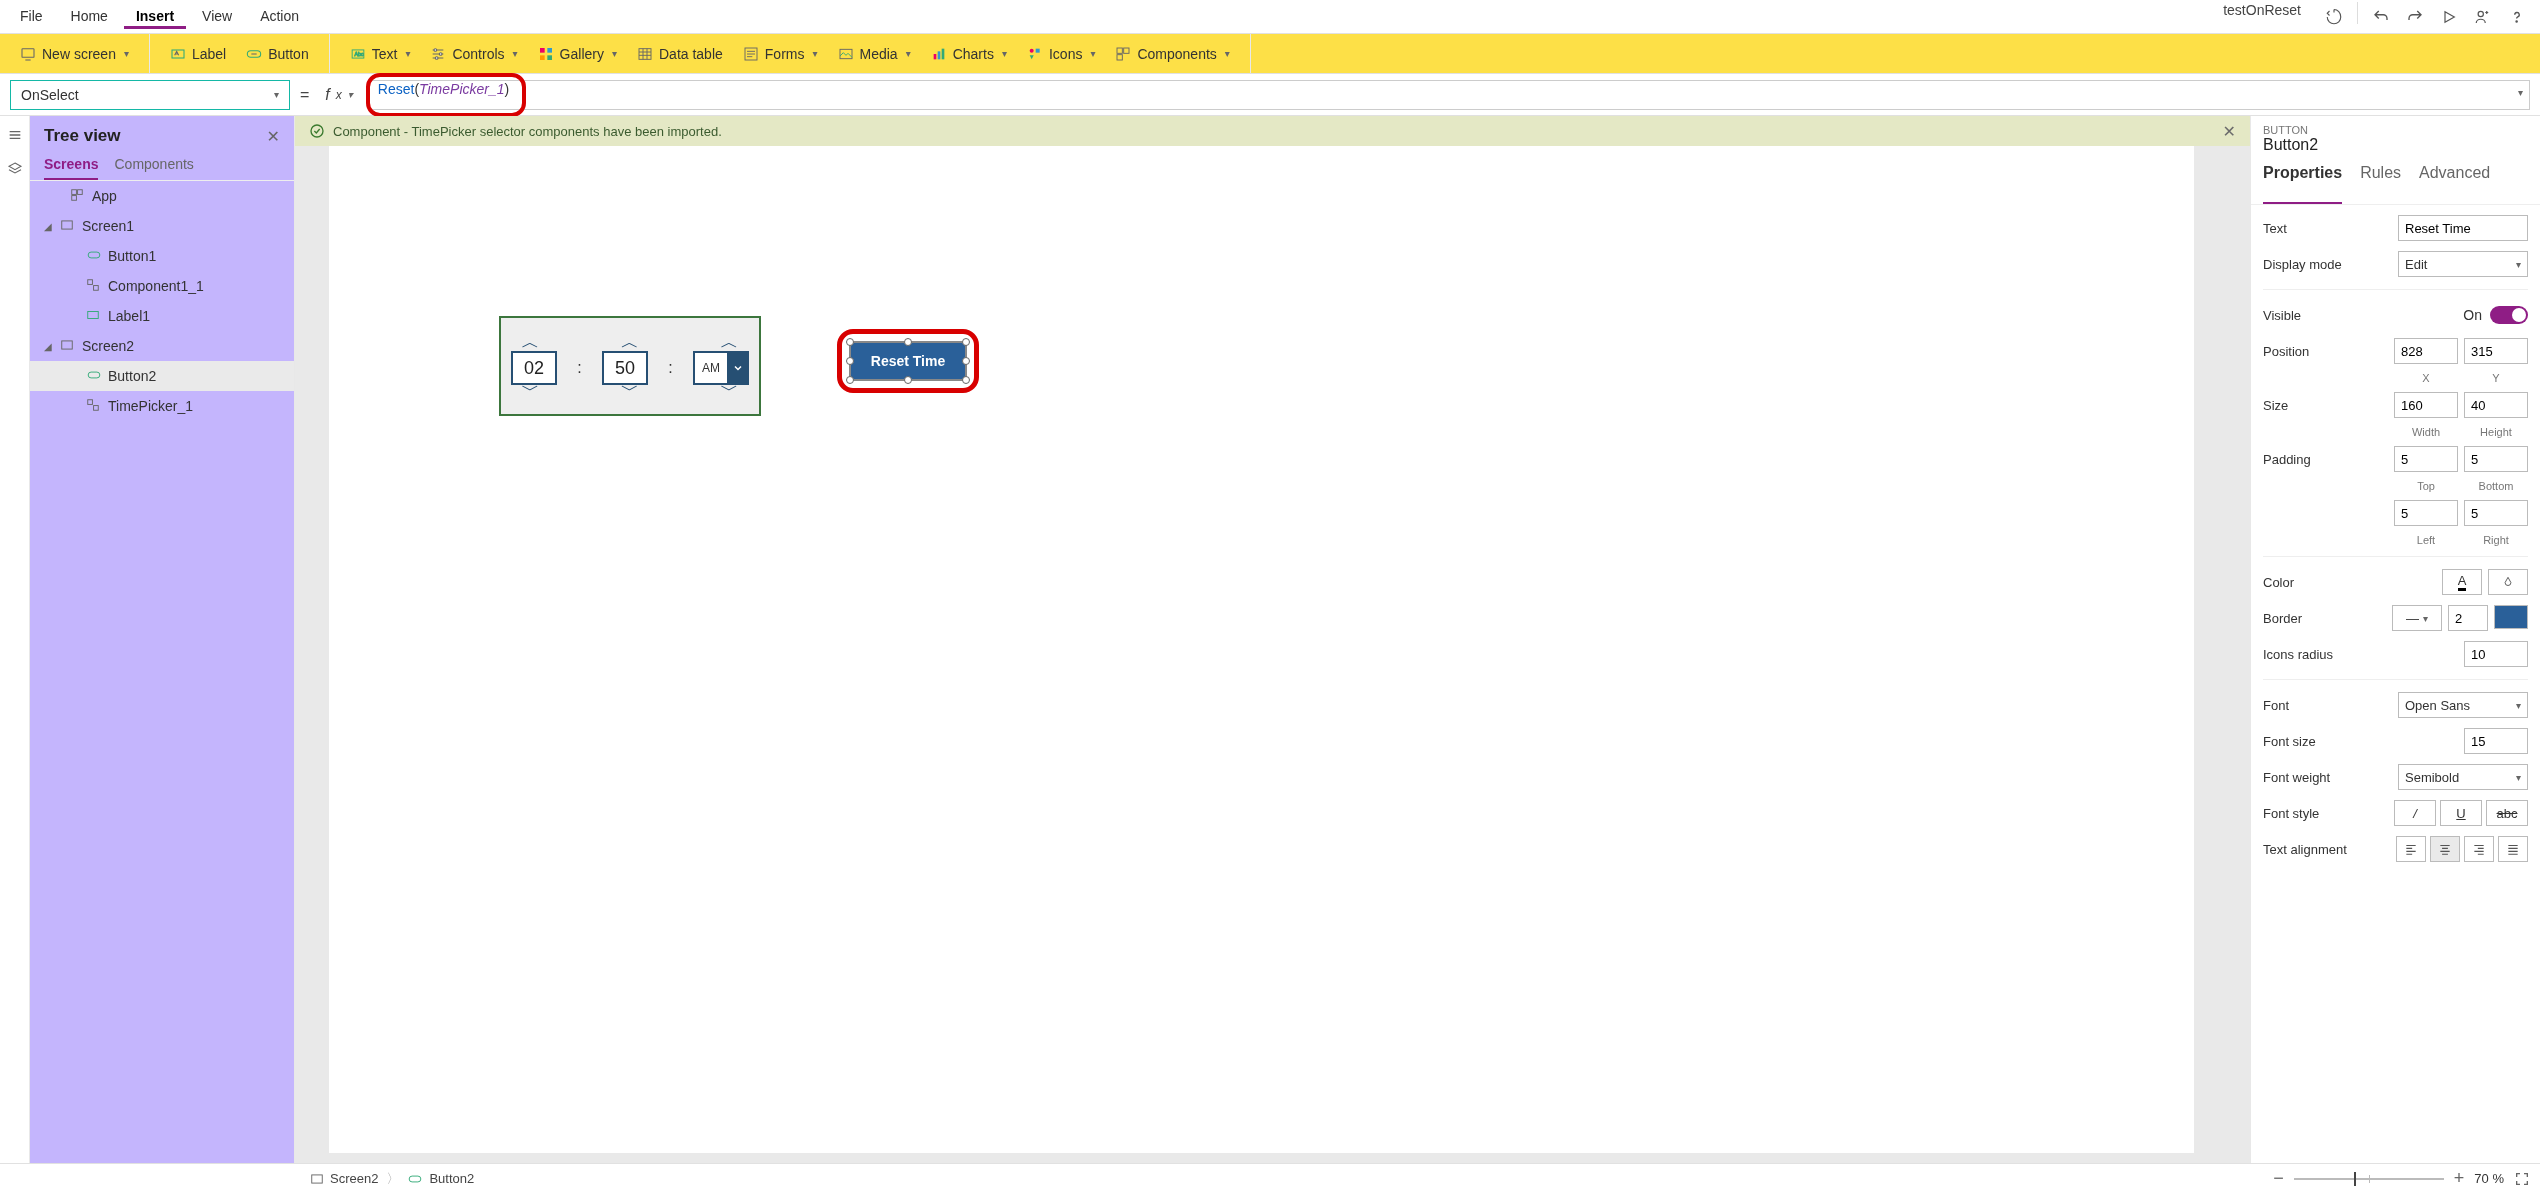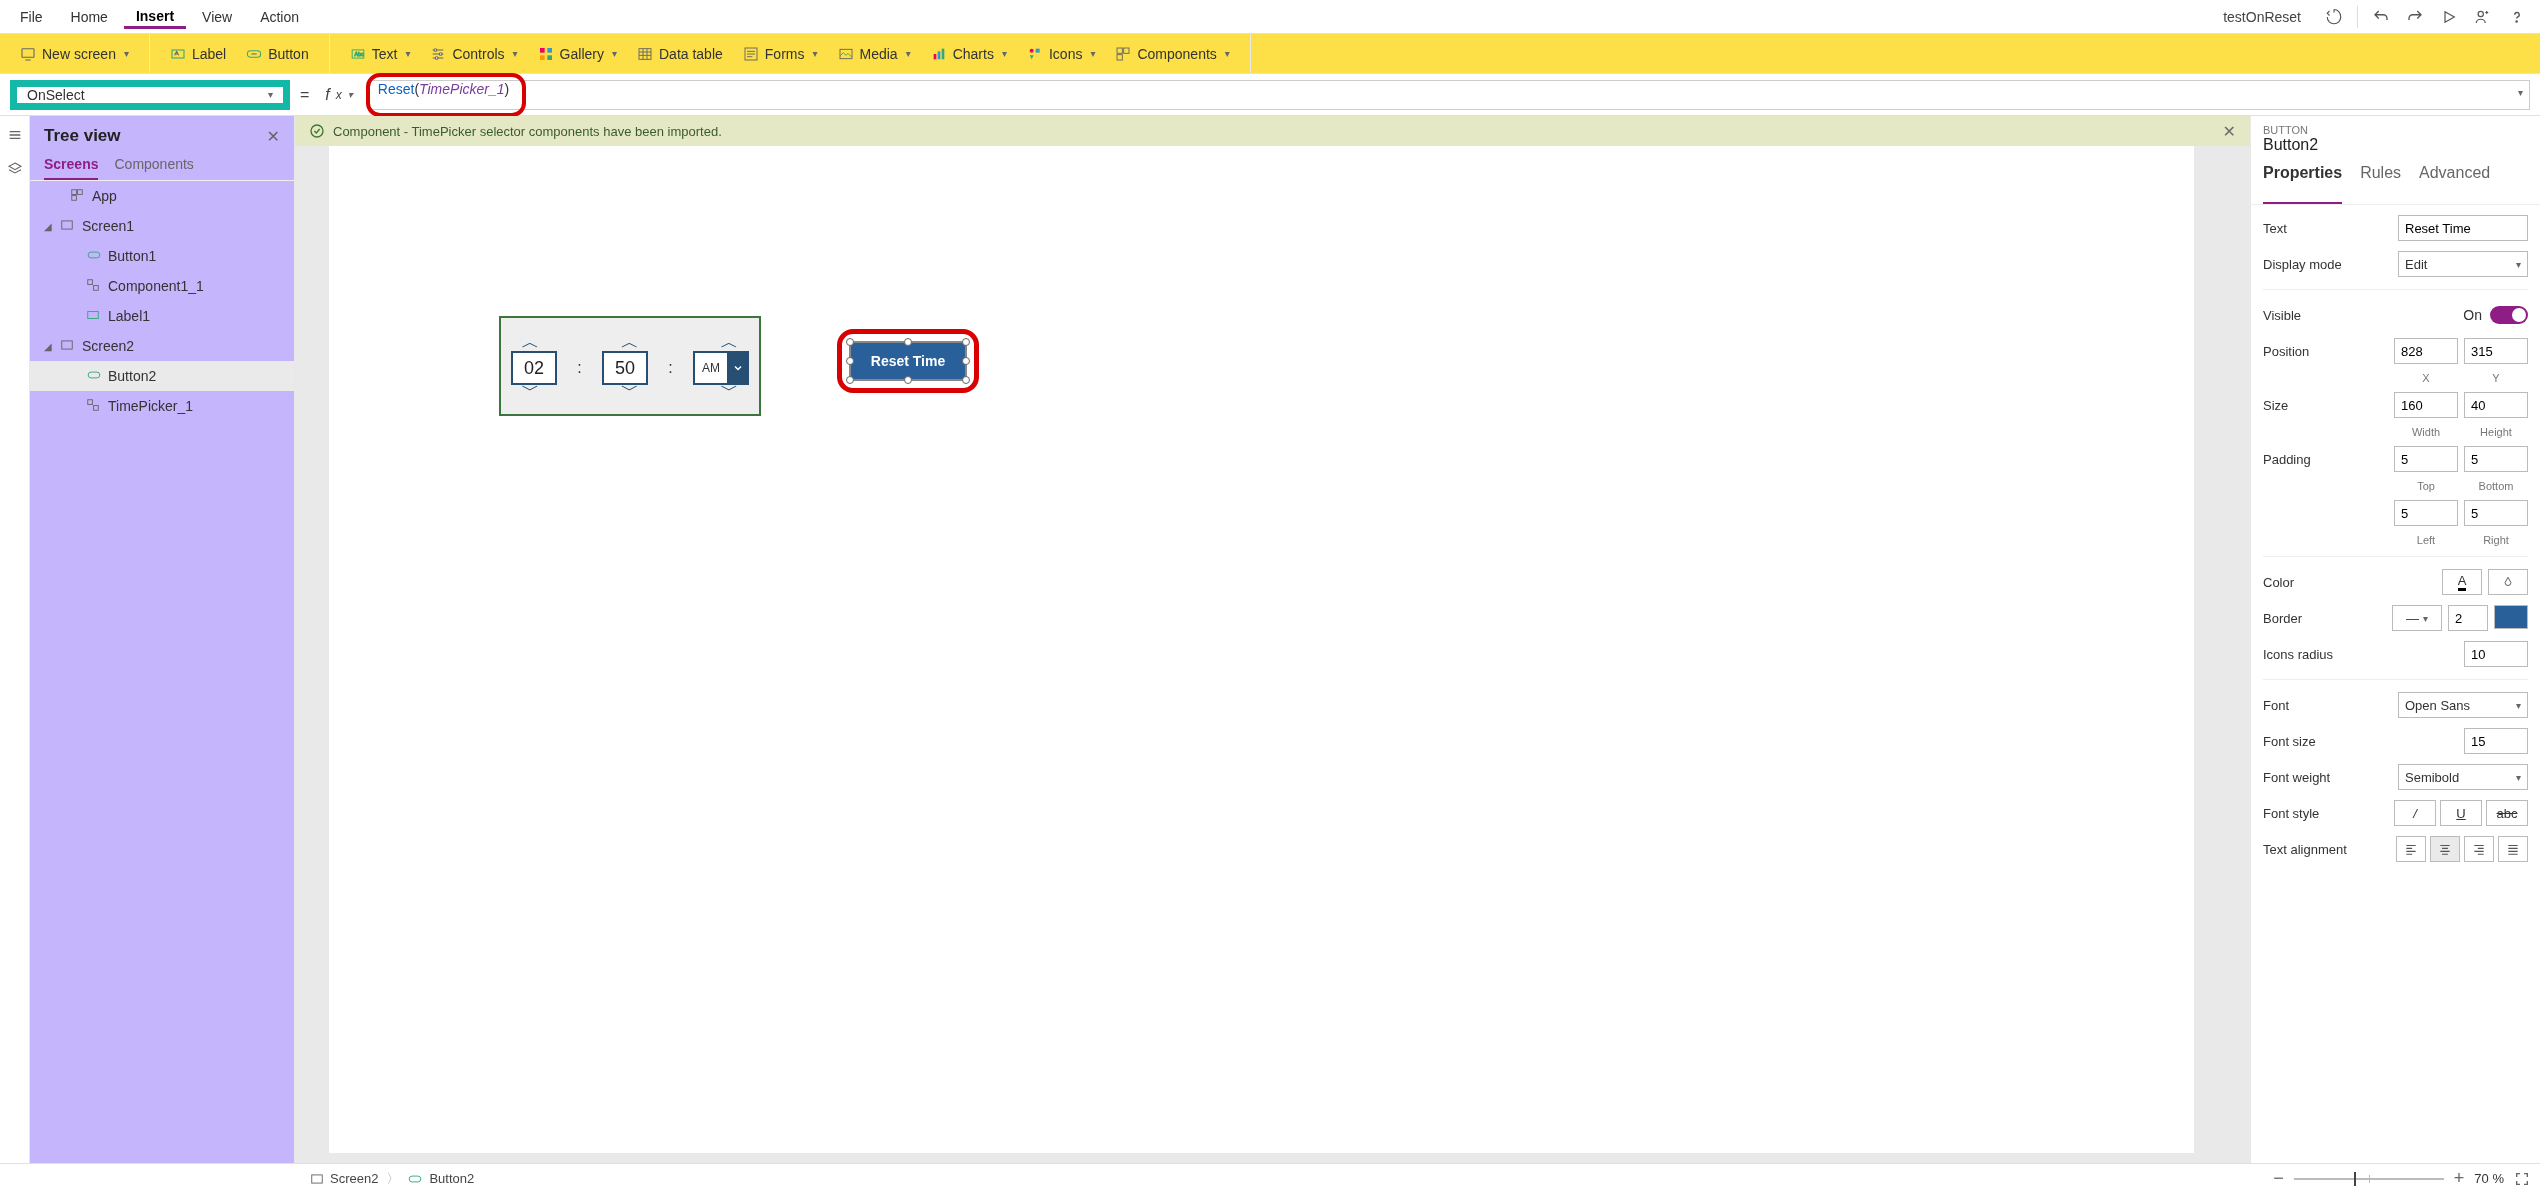--- a/index.html
+++ b/index.html
@@ -1,37 +1,37 @@
 <!DOCTYPE html>
 <html><head>
 <meta charset="utf-8">
 <style>
   * { box-sizing: border-box; margin: 0; padding: 0; font-family: "Segoe UI", -apple-system, sans-serif; }
   html, body { width: 100%; height: 100%; overflow: hidden; background: #fff; color: #333; }
   body { font-size: 14px; }
 
   
   .menubar { height: 34px; display:flex; align-items:center; padding: 0 8px; border-bottom: 1px solid #e1e1e1; justify-content: space-between;}
-  .menubar .left, .menubar .right { display:flex; align-items:center; gap: 4px; }
+  .menubar .left, .menubar .right { display:flex; gap: 4px; }
   .menubar .item { padding: 4px 12px; cursor: pointer; font-size: 14px; }
   .menubar .item.active { color: #000000; font-weight: 600; border-bottom: 3px solid #8f1d85; padding-bottom: 2px; }
   .menubar .app-name { color: #444; font-size: 14px; padding: 0 14px;}
   .menubar .iconbtn { width: 30px; height: 30px; display:flex; align-items:center; justify-content:center; cursor:pointer; color:#555; }
   .divider-v { width:1px; height:22px; background:#ddd; margin: 0 4px;}
 
   
   .ribbon { height: 40px; display:flex; align-items:center; border-bottom:1px solid #e1e1e1; background:#fde047;}
   .ribbon .group { display:flex; align-items:center; gap:4px; height:100%; padding: 0 12px; border-right:1px solid #e8e8e8;}
   .ribbon .rbtn { display:flex; align-items:center; gap:6px; padding:4px 8px; cursor:pointer; color:#333; font-size:14px;}
   .ribbon .rbtn .ic { width:16px; height:16px; display:inline-flex; align-items:center; justify-content:center;}
   .chev-down { font-size:10px; color:#666; margin-left:2px;}
 
   
   .formula-row { height: 42px; display:flex; align-items:center; border-bottom:1px solid #e1e1e1; padding: 0 10px; gap:10px;}
-  .prop-select { width: 280px; height:30px; border:7px solid #14b8a6; display:flex; align-items:center; justify-content:space-between; padding:0 10px; cursor:pointer; background:#fff;}
+  .prop-select { width: 280px; height:30px; border:1px solid #14b8a6; display:flex; align-items:center; justify-content:space-between; padding:0 10px; cursor:pointer; background:#fff;}
   .eq { font-size:16px; color:#444; }
   .fx { display:flex; align-items:center; gap:6px; font-style:italic; font-family: 'Cambria Math', serif; font-size:16px; color:#444; padding:0 6px;}
   .fx .chv{font-size:10px; color:#666;}
   .formula-input { flex:1; height:30px; border:1px solid #ccc; display:flex; align-items:flex-start; padding: 0 8px; position:relative; background:#fff;}
   .formula-input .highlight-box{ position:absolute; left:-4px; top:-8px; border:4px solid #d80000; border-radius:14px; height:44px; width:160px; pointer-events:none;}
   .tok-fn{ color:#0b62c4;}
   .tok-par{ color:#333;}
   .tok-arg{ color:#7a3aa0; font-style:italic;}
   .formula-input .exp { position:absolute; right:6px; top:6px; font-size:10px; color:#666; cursor:pointer;}
 

